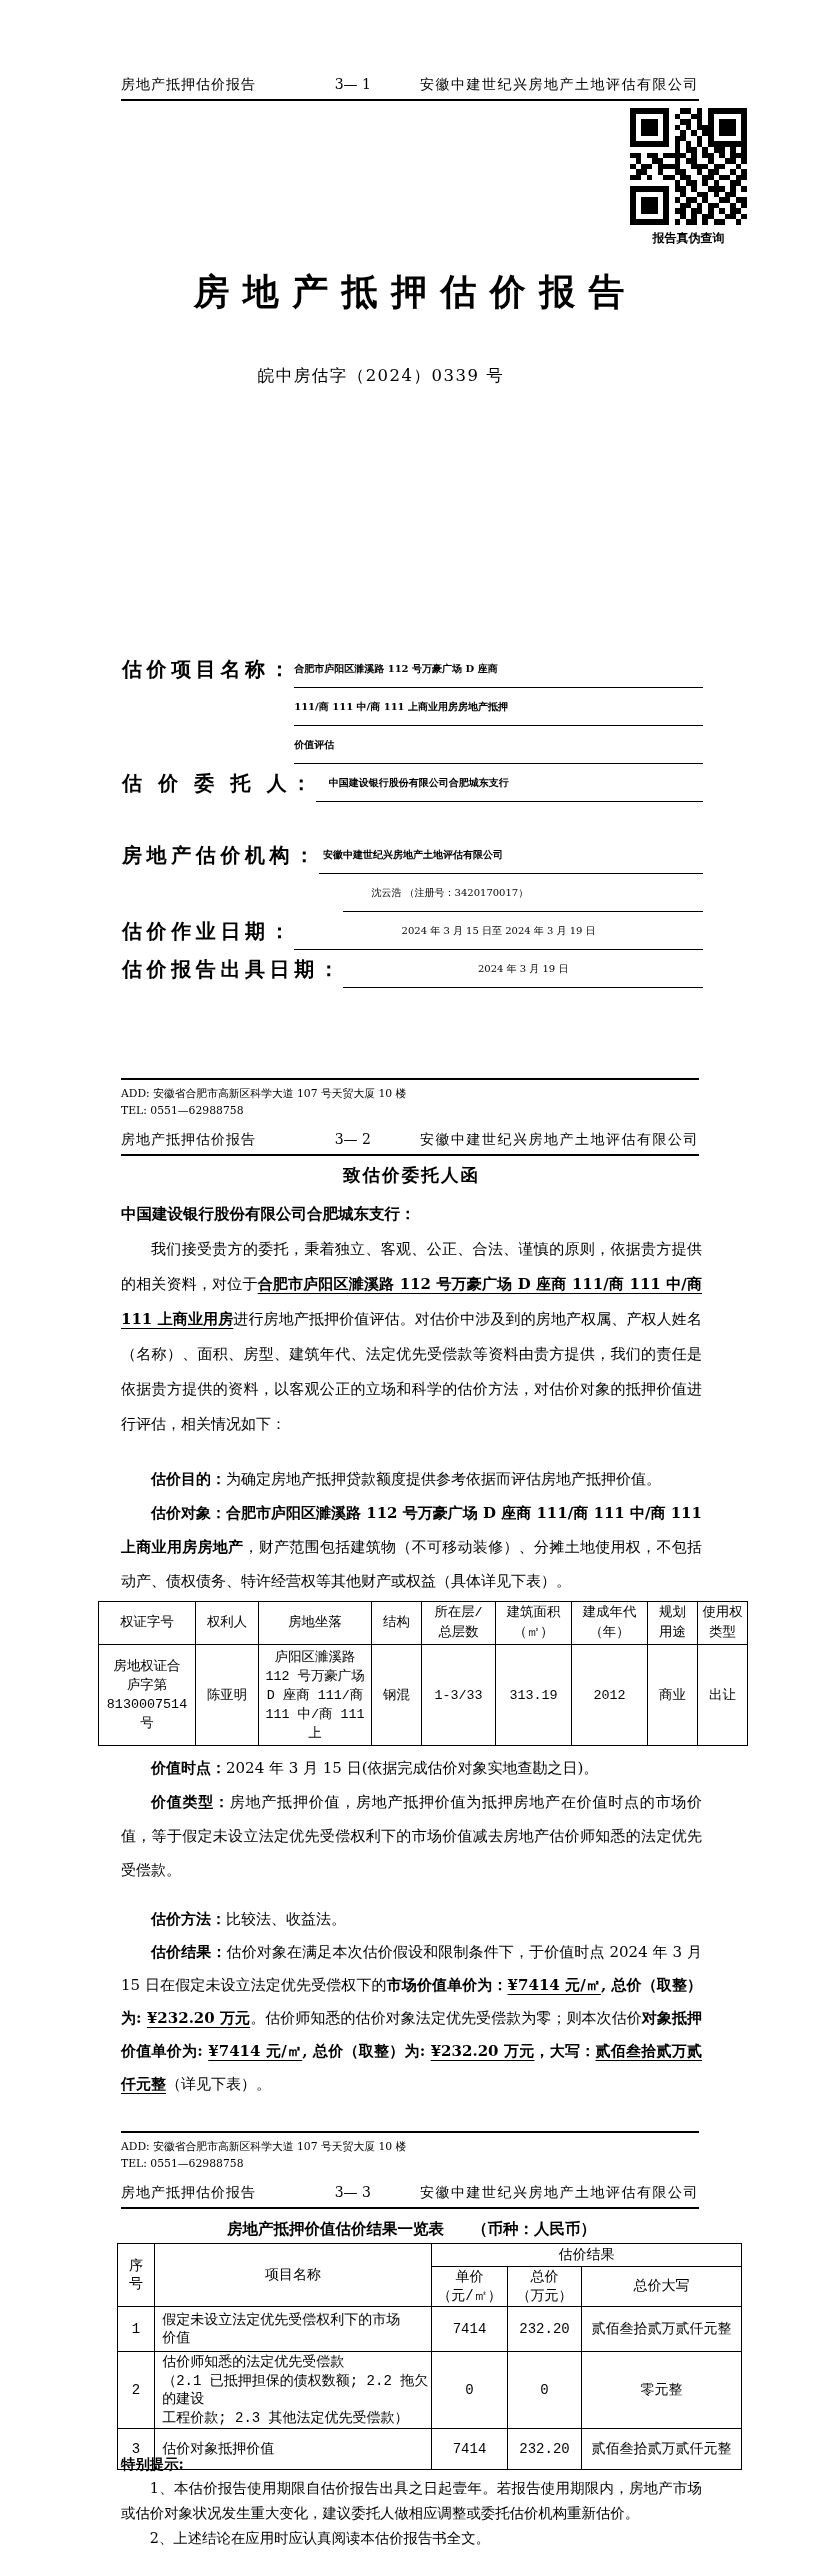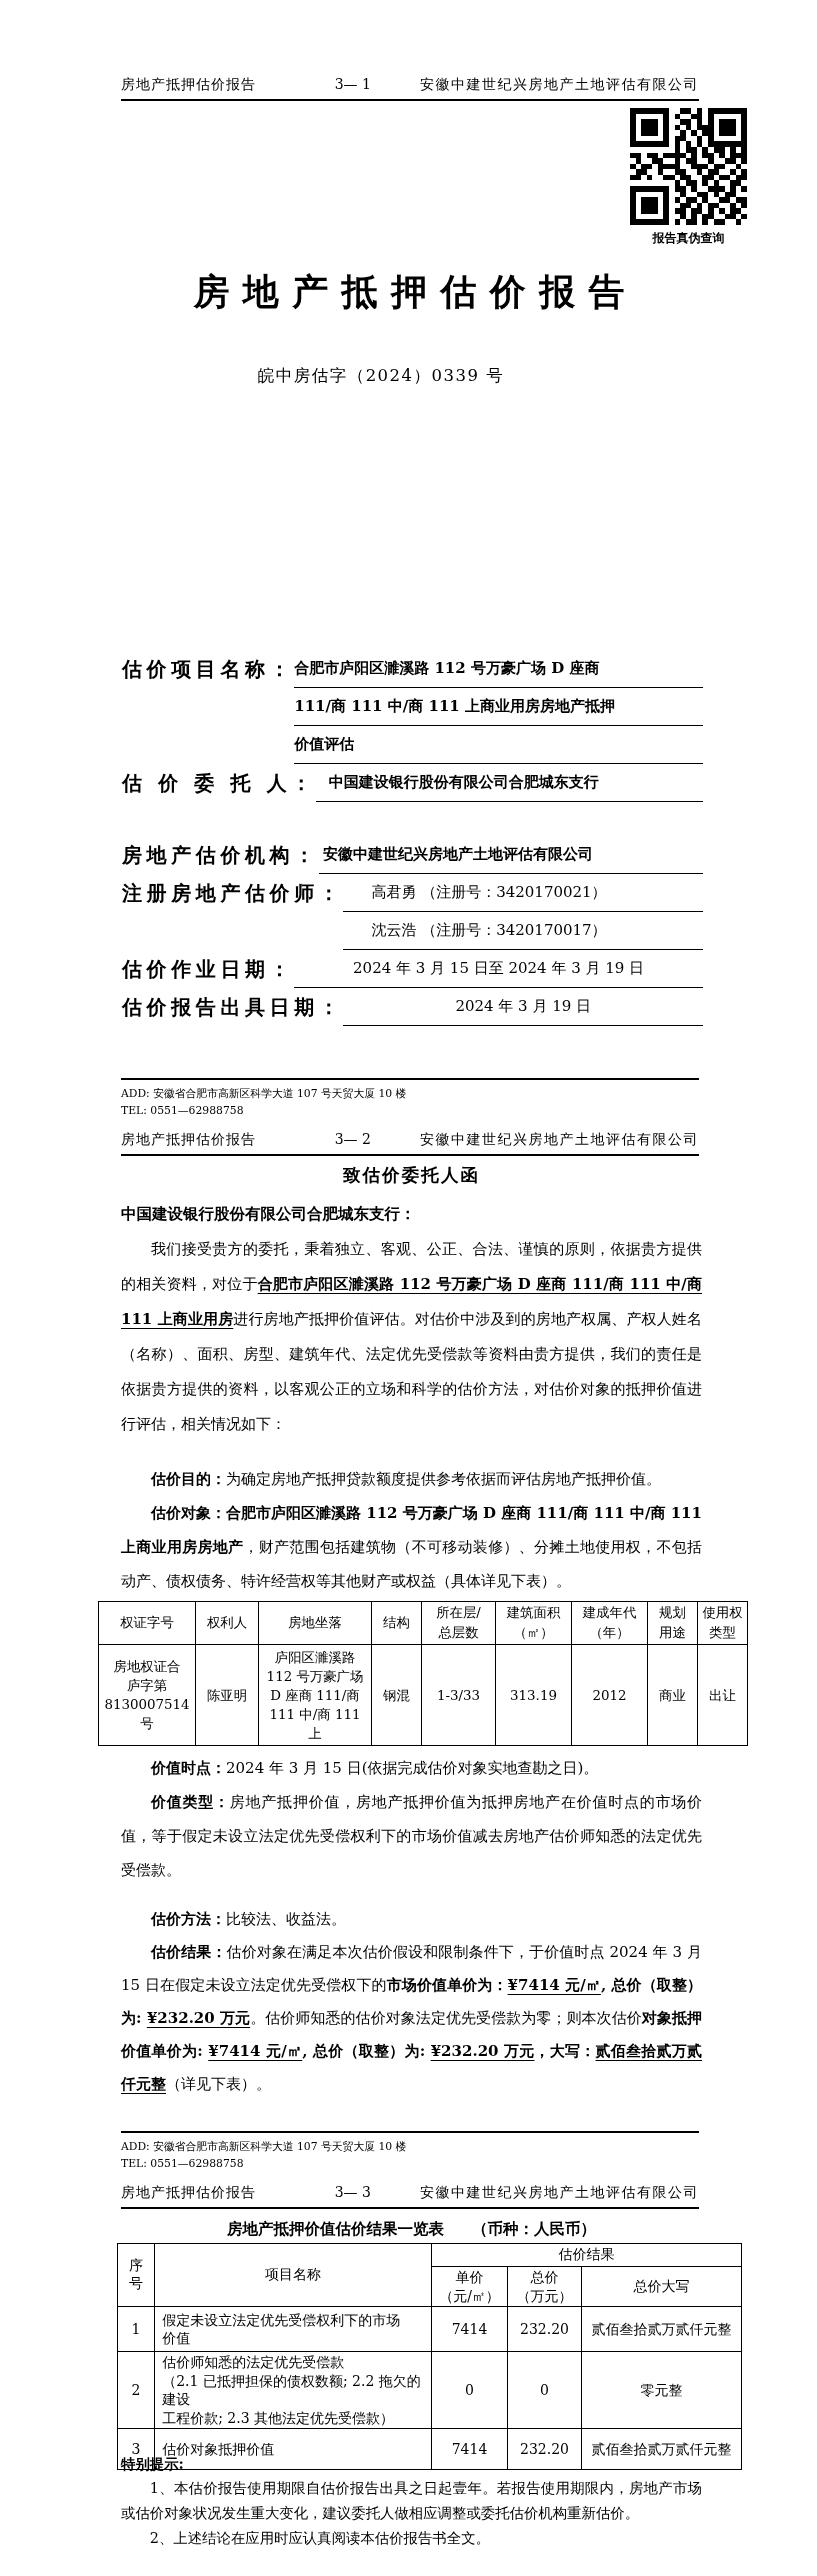--- a/index.html
+++ b/index.html
@@ -21,36 +21,36 @@
     padding-top:6.2px;font-size:10.8px;line-height:16.5px;
   }
   
   .cover-title{position:absolute;left:0;width:818px;text-align:center;
     font-size:36px;font-weight:bold;letter-spacing:13.4px;text-indent:13.4px;}
   .doc-no{position:absolute;left:0;width:762px;text-align:center;font-size:16.5px;letter-spacing:1.5px;}
   .fields{position:absolute;left:122px;width:581px;}
   .field{display:flex;align-items:flex-start;}
   .flabel{font-weight:bold;font-size:20px;line-height:38px;letter-spacing:4.6px;white-space:pre;flex:none;}
   .fval{flex:1;min-width:0;}
-  .fline{font-size:15px;font-weight:bold;line-height:37px;height:38px;border-bottom:1.5px solid #000;
+  .fline{font-size:10px;font-weight:bold;line-height:37px;height:38px;border-bottom:1.5px solid #000;
     box-sizing:border-box;white-space:nowrap;}
   .fline.normal{font-weight:normal;}
   .fline.center{text-align:center;}
   .pad25{padding-left:13px;} .pad8{padding-left:4.1px;} .pad55{padding-left:28px;}
   
   .h-letter{position:absolute;left:121px;width:581px;text-align:center;font-size:17.5px;font-weight:bold;letter-spacing:2.1px;}
   .salutation{position:absolute;left:121px;width:581px;font-size:15.5px;font-weight:bold;}
   .para{position:absolute;left:121px;width:581px;font-size:15px;line-height:35px;
     text-align:justify;text-indent:2em;}
   .para.lh66{line-height:34px;}
   .para.lh65{line-height:33px;}
   .b{font-weight:bold;}
   .u{text-decoration:underline;text-underline-offset:4.1px;text-decoration-thickness:1px;}
   
-  table{border-collapse:collapse;table-layout:fixed;}
+  table{border-collapse:collapse;table-layout:fixed;font-family:Liberation Mono, monospace;}
   td,th{border:1px solid #000;text-align:center;vertical-align:middle;
     font-weight:normal;padding:1px 2.1px;box-sizing:border-box;}
   .t1{position:absolute;left:98px;width:648px;font-size:13.4px;}
   .t1 th{height:43px;line-height:19.6px;white-space:pre-line;}
   .t1 td{height:101px;line-height:19px;white-space:pre-line;}
   .t2title{position:absolute;left:121px;width:581px;text-align:center;font-size:15.5px;font-weight:bold;}
   .t2title .cur{font-weight:bold;margin-left:28px;}
   .t2{position:absolute;left:117px;width:623px;font-size:14px;}
   .t2 .hr1 th{height:23px;}
   .t2 .hr2 th{height:39px;line-height:18.5px;white-space:pre-line;}
@@ -118,26 +118,20 @@
     <div class="field">
       <span class="flabel">估 价 委 托 人：</span>
       <div class="fval">
           <div class="fline pad25">中国建设银行股份有限公司合肥城东支行</div>
         </div>
     </div>
     <div class="field" style="margin-top:34px;">
       <span class="flabel">房地产估价机构：</span>
       <div class="fval">
           <div class="fline pad8">安徽中建世纪兴房地产土地评估有限公司</div>
-        </div>
-    </div>
-    <div class="field">
-      <span class="flabel">注册房地产估价师：</span>
-      <div class="fval">
-          <div class="fline normal pad55">高君勇    （注册号：3420170021）</div>
         </div>
     </div>
     <div class="field">
       <span class="flabel" style="visibility:hidden;">注册房地产估价师：</span>
       <div class="fval">
           <div class="fline normal pad55">沈云浩   （注册号：3420170017）</div>
         </div>
     </div>
     <div class="field">
       <span class="flabel">估价作业日期：</span>

